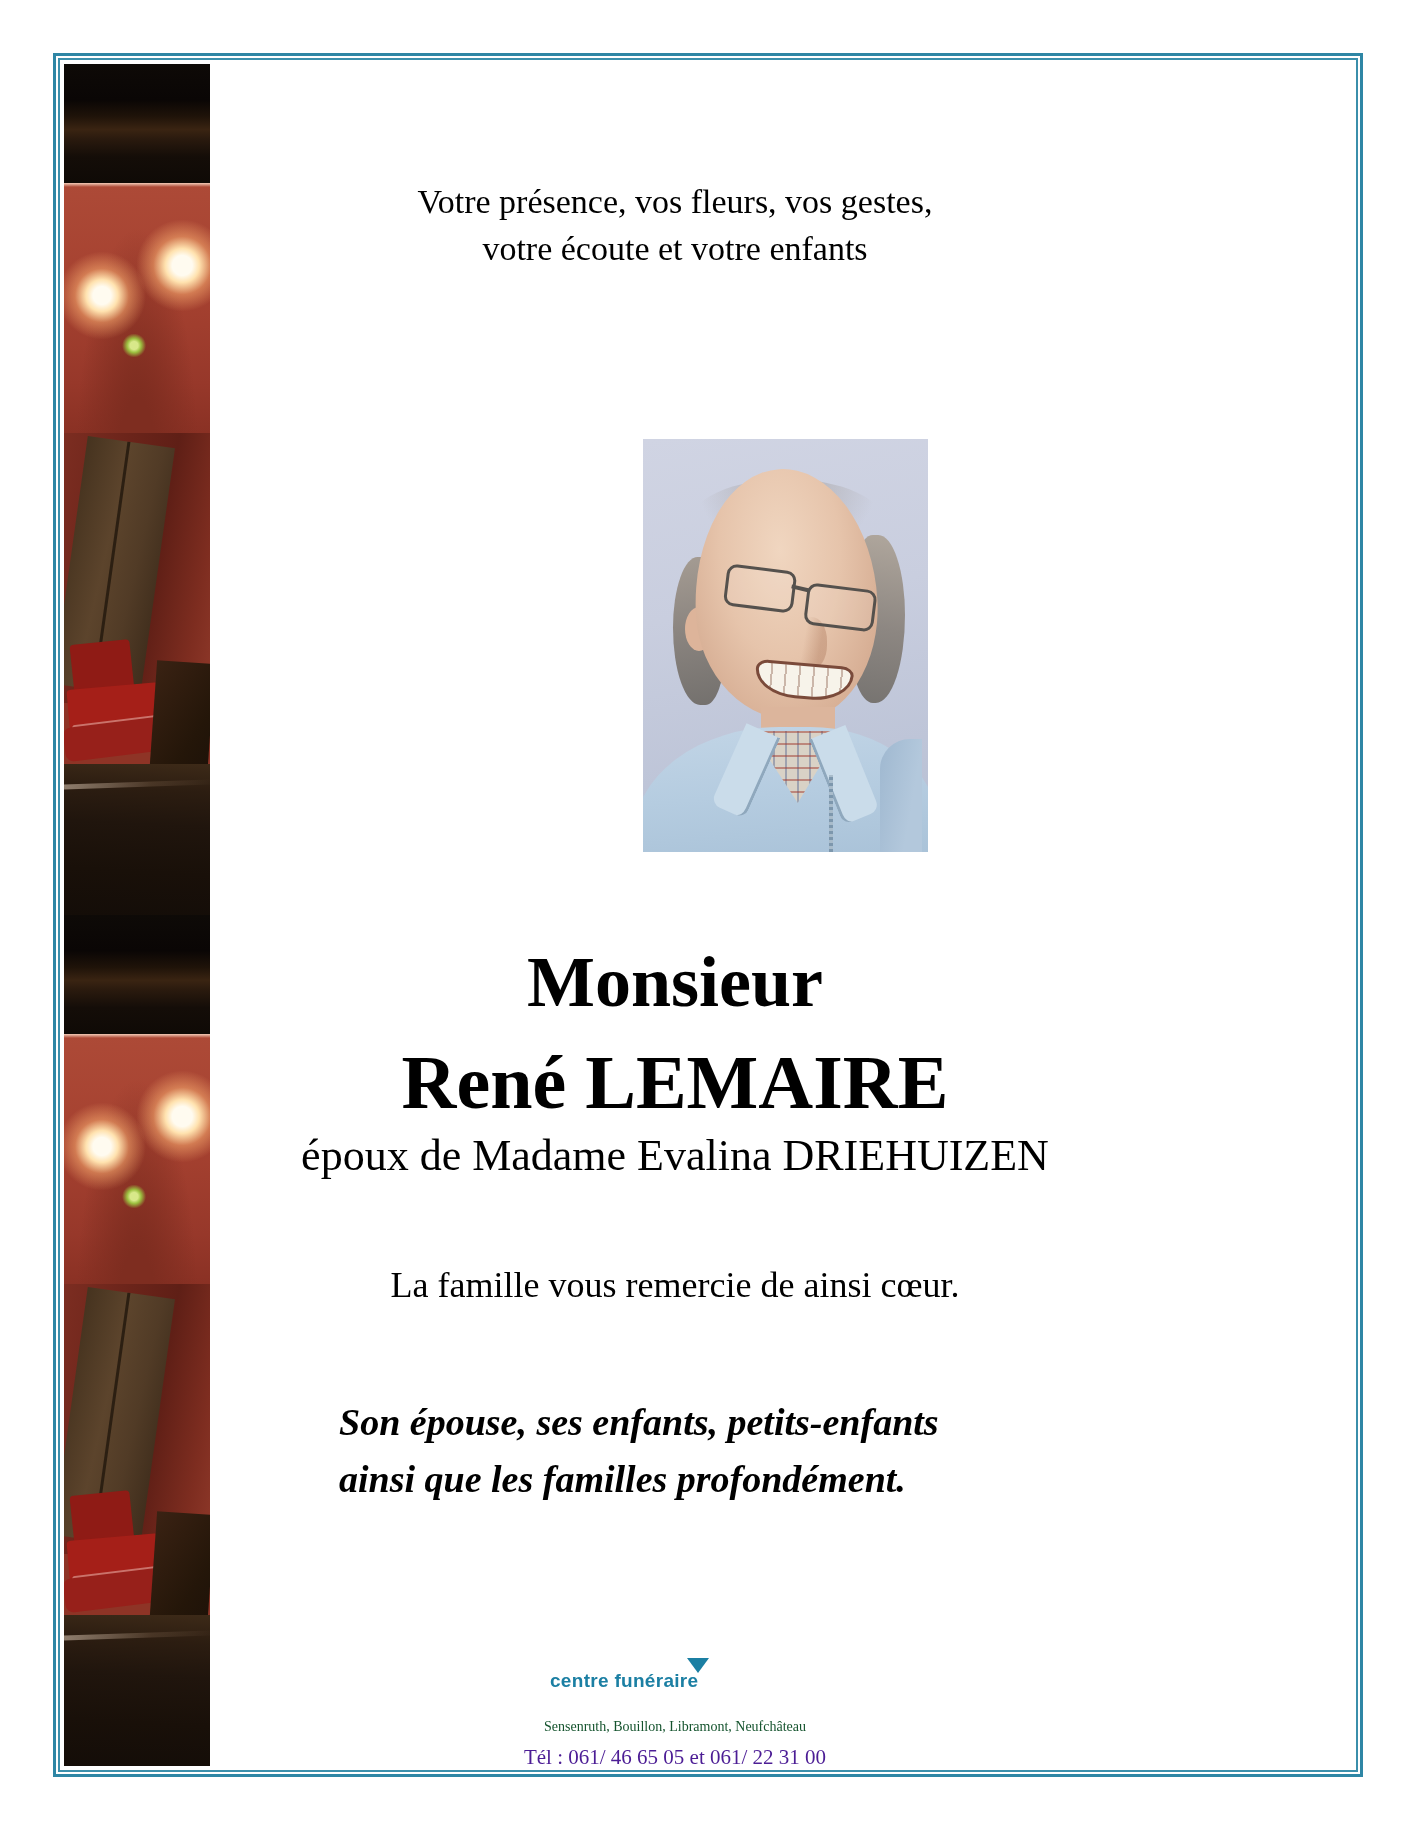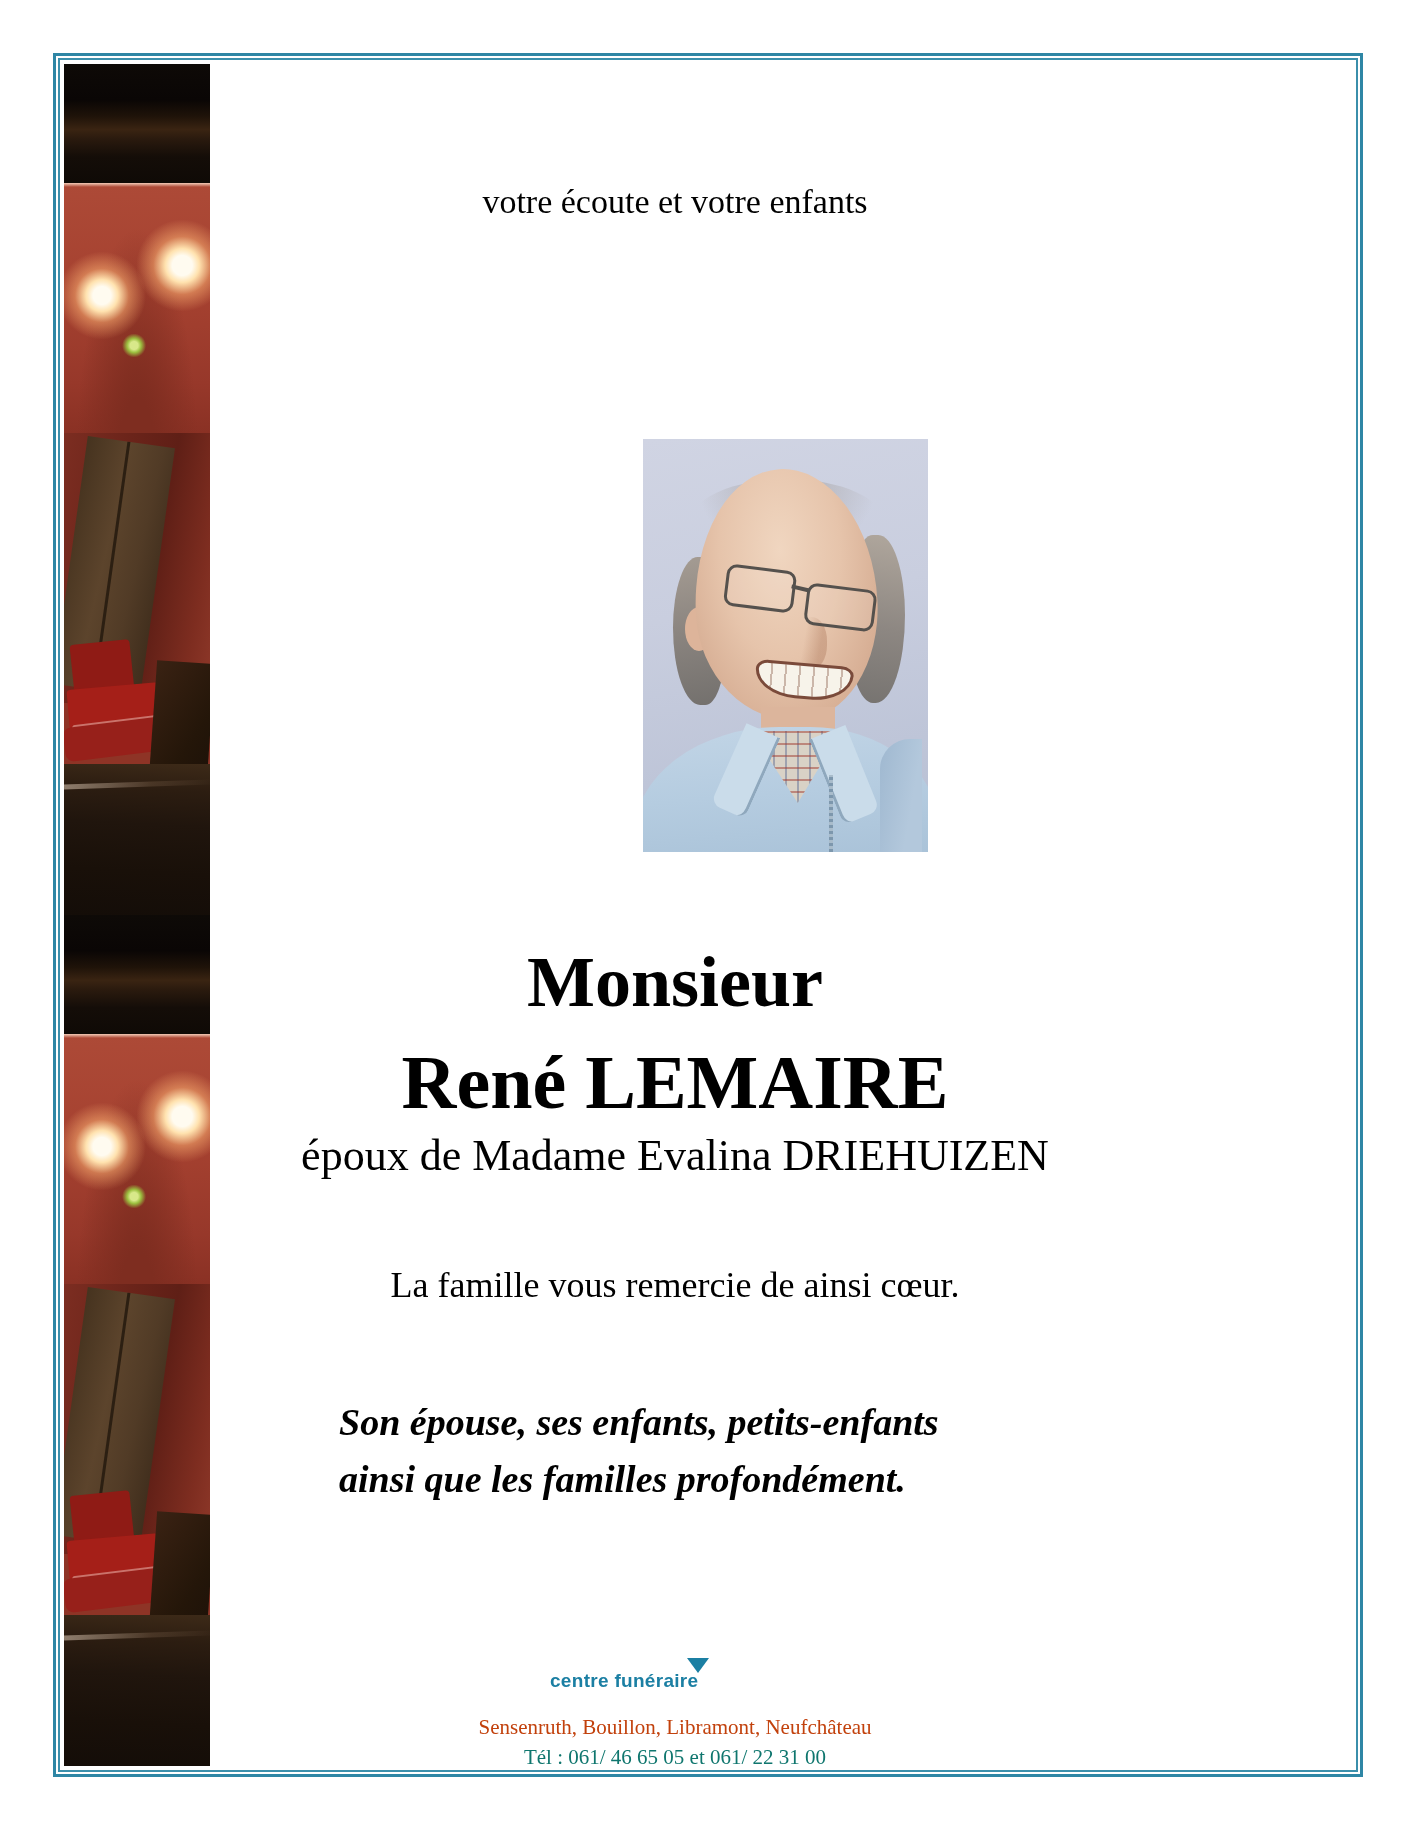--- a/index.html
+++ b/index.html
@@ -100,22 +100,22 @@
     background:repeating-linear-gradient(0deg,#7d97ad 0 3px,#a9bccb 3px 6px); }
   .pt-hood { position:absolute; left:237px; top:300px; width:42px; height:113px; border-radius:30px 0 0 0;
     background:linear-gradient(100deg,#9fb8d0 0%,#b3c8dc 70%); }
   
   .brand { position:absolute; left:550px; top:1670px; display:flex; align-items:baseline;
     font-family:"Liberation Sans", sans-serif; color:#1b7fa3; white-space:nowrap; }
   .brand-prefix { font-size:19px; font-weight:bold; margin-right:11px; letter-spacing:.3px; }
   .brand-name { font-size:30px; font-weight:bold; letter-spacing:.2px; }
   .brand-triangle { position:absolute; left:137px; top:-12px; width:0; height:0;
     border-left:11px solid transparent; border-right:11px solid transparent; border-top:15px solid #1b7fa3; }
-  .locations { top:1714px; font-size:21px; line-height:26px; color:#c2410c; }
-  .phone { top:1744px; font-size:21px; line-height:26px; color:#0f766e; }
+  .locations { top:1714px; font-size:14px; line-height:26px; color:#14532d; }
+  .phone { top:1744px; font-size:21px; line-height:26px; color:#4c1d95; }
 </style>
 </head>
 <body>
 
 <div>
 
   <div class="frame"></div>
 
   <div class="strip">
     <div class="strip-photo">
@@ -144,20 +144,21 @@
         <div class="sp-chair2"></div>
         <div class="sp-chair-hl"></div>
         <div class="sp-chair3"></div>
         <div class="sp-darkright"></div>
       </div>
       <div class="sp-floor"></div>
     </div>
   </div>
 
   <div class="col intro" style="position: absolute;">
+    <div>Votre présence, vos fleurs, vos gestes,</div>
     <div>votre écoute et votre enfants</div>
   </div>
 
   <div class="portrait">
     <div class="pt-fringe"></div>
     <div class="pt-hair-l"></div>
     <div class="pt-hair-r"></div>
     <div class="pt-ear"></div>
     <div class="pt-face"></div>
     <div class="pt-nose"></div>

